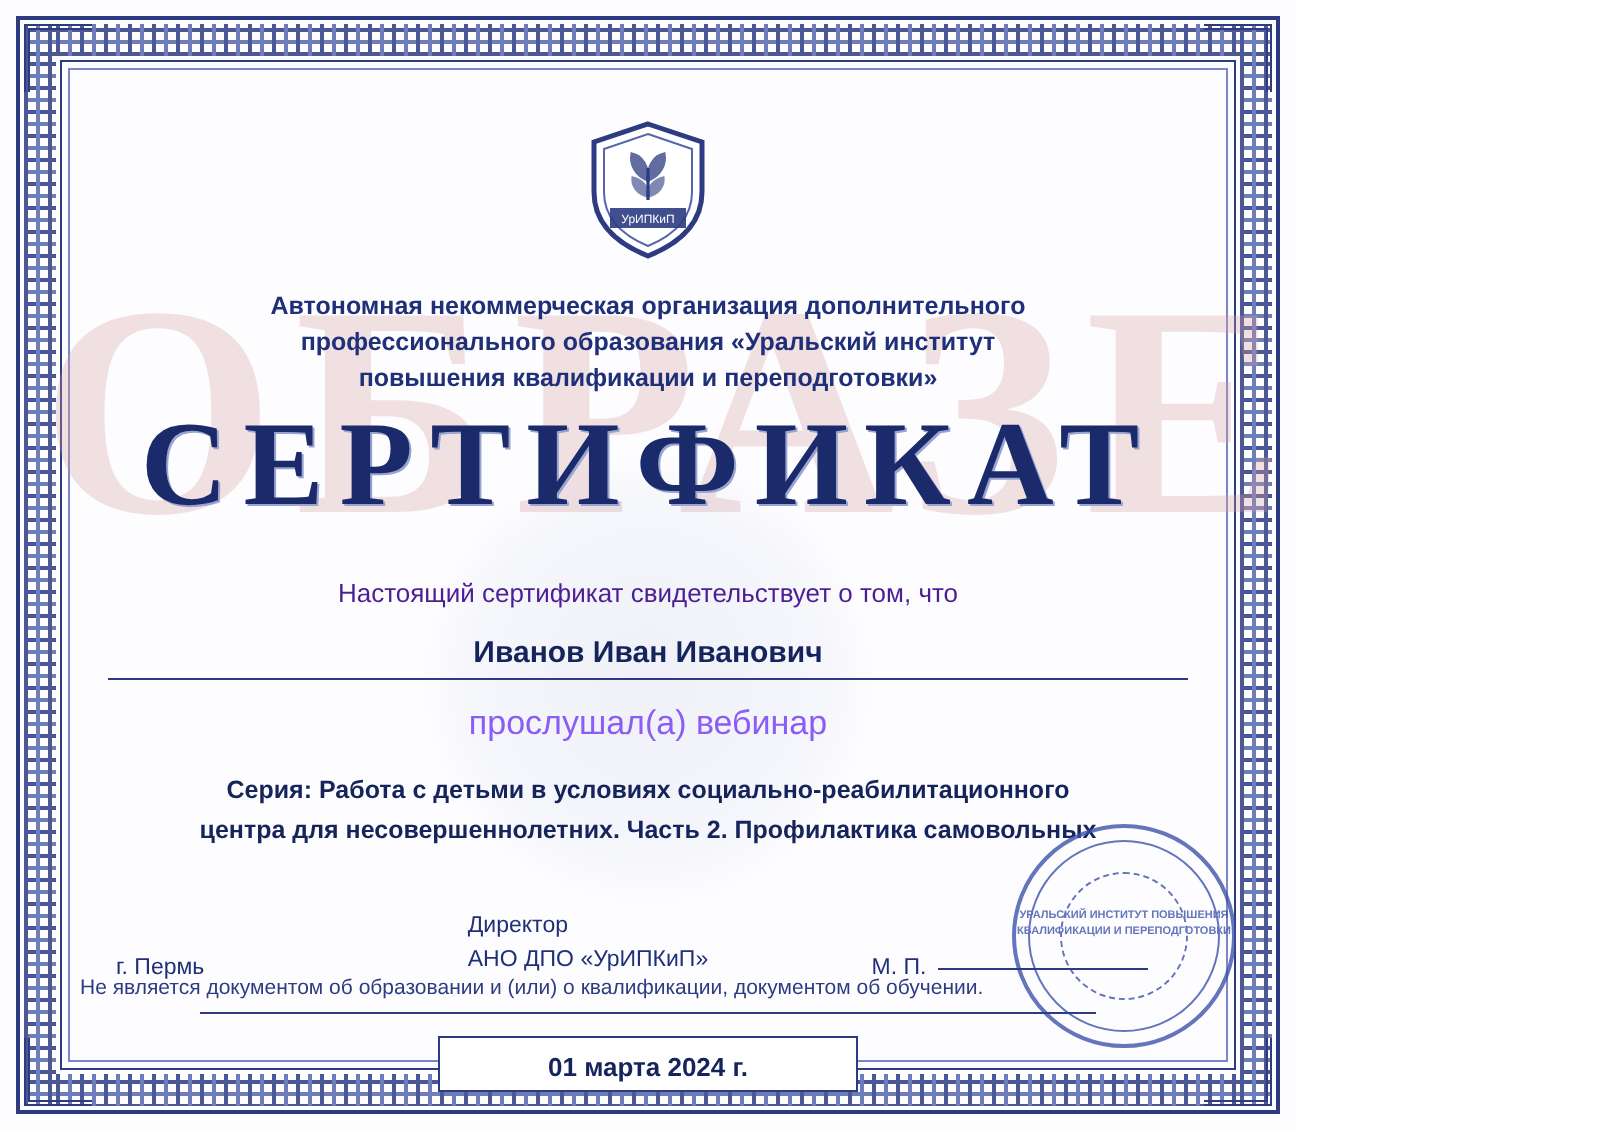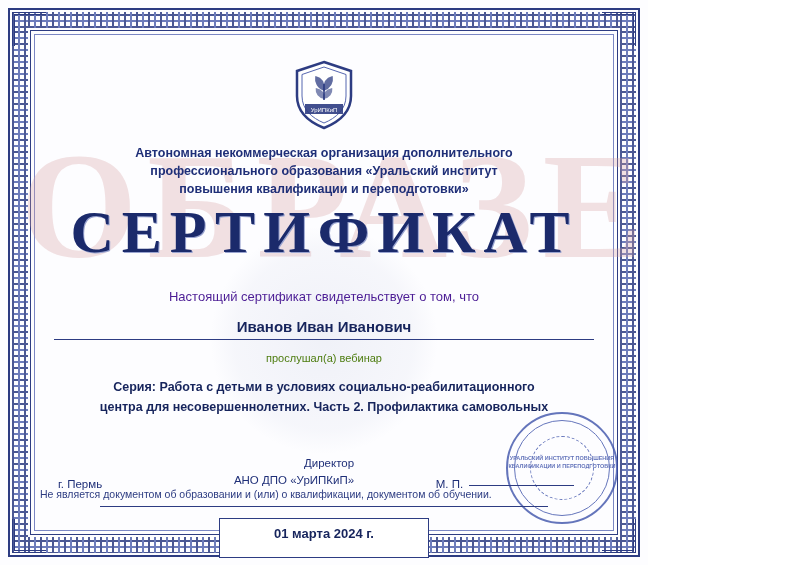--- a/index.html
+++ b/index.html
@@ -135,22 +135,22 @@
     padding-bottom: 4px;
   }
   .recipient-rule {
     border-bottom: 1.4px solid #2d3c82;
     width: 100%;
     height: 0;
   }
 
   .subtitle {
     margin-top: 12px;
-    font-size: 11px;
-    color: #4d7c0f;
+    font-size: 17px;
+    color: #8b5cf6;
   }
 
   .course {
     margin: 14px auto 0;
     width: 480px;
     font-size: 12.5px;
     font-weight: 700;
     line-height: 1.55;
     color: #16245c;
   }
@@ -194,21 +194,21 @@
     position: absolute;
     left: 18px; right: 18px;
     top: 415px;
     display: flex;
     align-items: flex-end;
     justify-content: space-between;
     font-size: 11.5px;
     color: #1f2f78;
   }
   .city { width: 110px; text-align: left; }
-  .director { text-align: right; line-height: 1.5; font-size: 11.5px; }
+  .director { text-align: left; line-height: 1.5; font-size: 11.5px; }
   .mp { width: 170px; text-align: center; white-space: nowrap; }
   .mp-rule {
     display: inline-block;
     width: 105px;
     border-bottom: 1px solid #2d3c82;
     margin-left: 6px;
     vertical-align: 2px;
   }
 
   .disclaimer {
@@ -225,21 +225,21 @@
     top: 466px;
     border-bottom: 1px solid #2d3c82;
   }
 
   .date-box {
     position: absolute;
     left: 50%;
     transform: translateX(-50%);
     top: 478px;
     width: 210px;
-    padding: 7px 0 16px;
+    padding: 7px 0 4px;
     border: 1.5px solid #2d3c82;
     background: #ffffff;
     font-size: 13px;
     font-weight: 700;
     color: #16245c;
     text-align: center;
   }
 </style>
 </head>
 <body>

